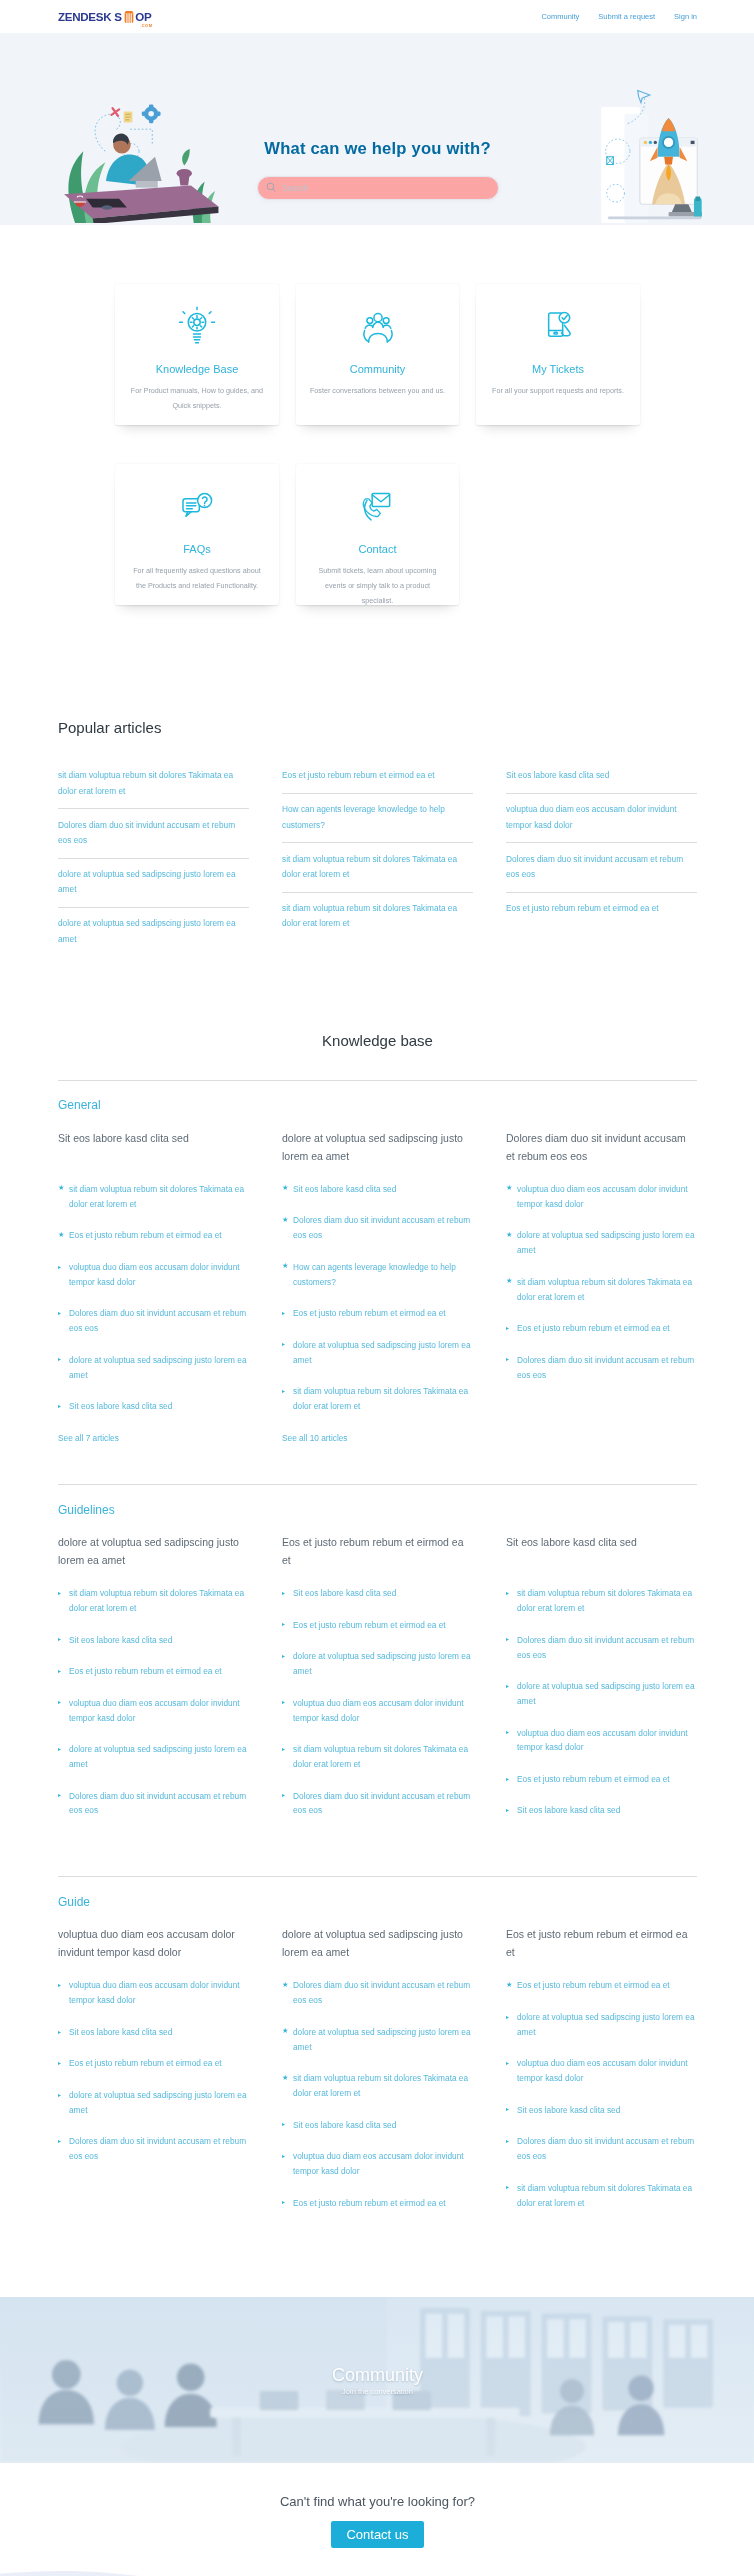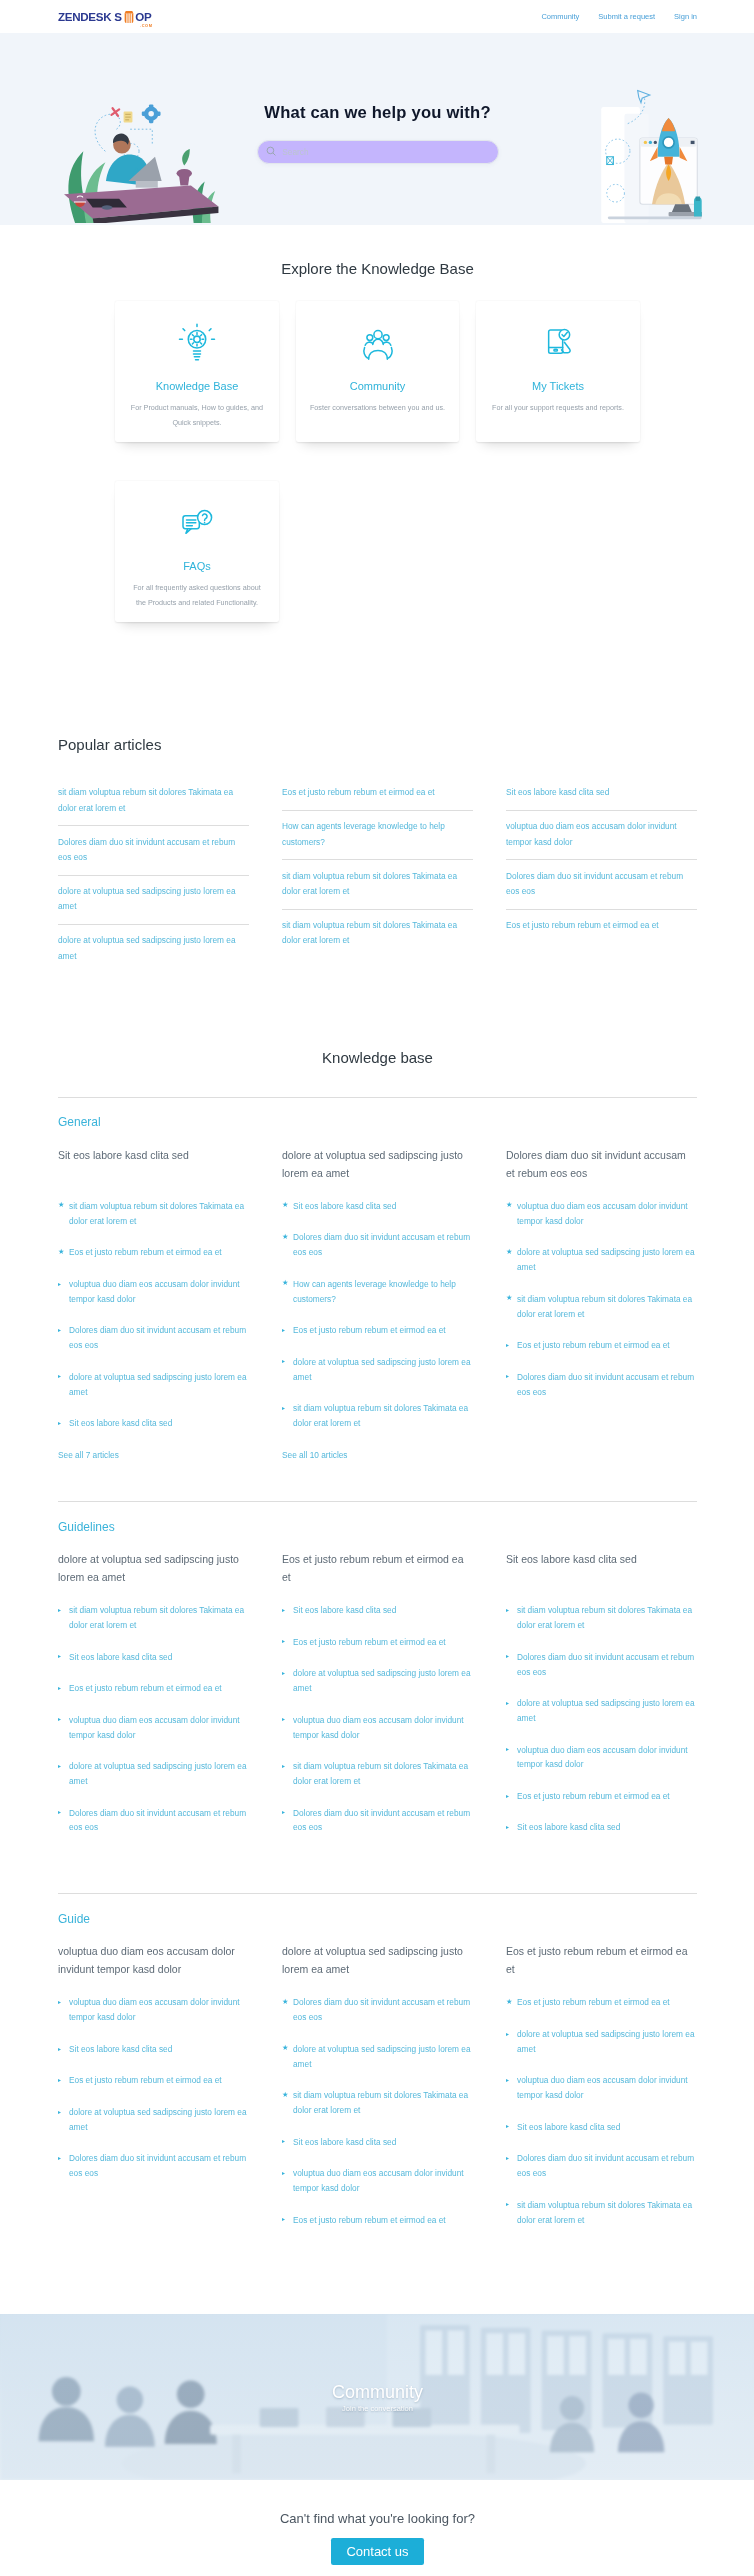--- a/index.html
+++ b/index.html
@@ -10,22 +10,22 @@
   .site-header { height:33px; background:#fff; display:flex; align-items:center; justify-content:space-between; padding:0 58px; }
   .logo { display:flex; align-items:flex-start; cursor:pointer; position:relative; }
   .logo-text { font-size:11.6px; font-weight:bold; letter-spacing:-0.3px; color:#2b3990; }
   .logo-bag { width:12px; height:14.4px; margin:0 0.6px -1.7px 1.1px; position:relative; display:inline-block; }
   .logo-tld { position:absolute; right:-1.1px; bottom:-5px; font-size:3.9px; color:#f07d23; font-weight:bold; letter-spacing:0.6px; }
   .main-nav { display:flex; gap:19px; }
   .main-nav a { color:#4aa0d8; font-size:7.5px; }
 
   
   .hero { background:#f1f5fa; height:192px; position:relative; text-align:center; overflow:hidden; }
-  .hero-title { padding-top:70px; font-size:16.6px; font-weight:bold; color:#0f172a; letter-spacing:0.2px; }
-  .search-wrap { margin:16.6px auto 0; width:242px; height:24px; background:#c4b5fd; border:0.6px solid #e3e7ed; border-radius:13.3px; display:flex; align-items:center; padding:0 8.8px; box-shadow:0 1.1px 4.4px rgba(60,80,120,0.05); position:relative; z-index:3; }
+  .hero-title { padding-top:106px; font-size:16.6px; font-weight:bold; color:#0369a1; letter-spacing:0.2px; }
+  .search-wrap { margin:16.6px auto 0; width:242px; height:24px; background:#fca5a5; border:0.6px solid #e3e7ed; border-radius:13.3px; display:flex; align-items:center; padding:0 8.8px; box-shadow:0 1.1px 4.4px rgba(60,80,120,0.05); position:relative; z-index:3; }
   .search-wrap input { border:none; outline:none; flex:1; font-size:8.3px; color:#555; background:transparent; margin-left:5.5px; }
   .search-wrap input::placeholder { color:#bcc5cf; }
   .illu { position:absolute; bottom:0; z-index:1; }
   .illu-left { left:53px; }
   .illu-right { right:53px; }
 
   
   .explore { padding-top:35px; text-align:center; }
   .section-big { font-size:15px; font-weight:400; color:#2f3941; }
   .cards { width:525px; margin:24px auto 0; display:grid; grid-template-columns:repeat(3,1fr); gap:39px 16.6px; }
@@ -179,21 +179,20 @@
       <svg width="10.5" height="10.5" viewBox="0 0 19 19" fill="none" stroke="#9aa5b1" stroke-width="1.8">
           <circle cx="8" cy="8" r="6"></circle>
           <path d="M12.5 12.5 L17 17"></path>
         </svg>
     </span>
     <input type="text" placeholder="Search" style="">
   </div>
 </section>
 
 <section class="explore">
-  <h2 class="section-big">Explore the Knowledge Base</h2>
   <div class="cards">
       <a class="card" href="#">
         <div class="card-icon"><svg viewBox="0 0 72 72" fill="none" stroke="#1db8dd" stroke-width="2.6" stroke-linecap="round" stroke-linejoin="round">
             <circle cx="36" cy="28" r="15"></circle>
             <circle cx="36" cy="28" r="5.5"></circle>
             <path d="M36 19.5 v-3 M36 36.5 v3 M27.5 28 h-3 M44.5 28 h3 M30 22 l-2-2 M42 22 l2-2 M30 34 l-2 2 M42 34 l2 2"></path>
             <path d="M36 6 V2 M15 13 l-3-3 M57 13 l3-3 M11 28 H6 M61 28 h5"></path>
             <path d="M30 48 h12 M30 53 h12 M31.5 58 h9 M33.5 63 h5"></path>
           </svg></div>
         <div class="card-title">Knowledge Base</div>
@@ -228,20 +227,30 @@
         <div class="card-icon"><svg viewBox="0 0 72 72" fill="none" stroke="#1db8dd" stroke-width="2.6" stroke-linecap="round" stroke-linejoin="round">
             <rect x="12" y="22" width="28" height="22" rx="4"></rect>
             <path d="M20 44 l-3 8 9-8"></path>
             <path d="M18 29 h16 M18 34 h16 M18 39 h10"></path>
             <circle cx="49" cy="25" r="12" fill="#fff"></circle>
             <path d="M45.5 21.5 a4 4 0 1 1 5.5 5 c-1.6 1-2 2-2 3.5"></path>
             <path d="M49 33.5 v0.2"></path>
           </svg></div>
         <div class="card-title">FAQs</div>
         <div class="card-desc">For all frequently asked questions about the Products and related Functionality.</div>
+      </a>
+      <a class="card" href="#">
+        <div class="card-icon"><svg viewBox="0 0 72 72" fill="none" stroke="#1db8dd" stroke-width="2.6" stroke-linecap="round" stroke-linejoin="round">
+            <rect x="26" y="13" width="30" height="22" rx="2"></rect>
+            <path d="M26 15 l15 12 15-12"></path>
+            <path d="M17 25 c-7 10-5 24 7 33"></path>
+            <path d="M20 22 l6 7 -4 5 c0 4 3 8 7 9 l5-3 6 7 -4 5 c-10 2-22-7-25-19 c-1-5 1-9 4-11 z" stroke-width="2.2"></path>
+          </svg></div>
+        <div class="card-title">Contact</div>
+        <div class="card-desc">Submit tickets, learn about upcoming events or simply talk to a product specialist.</div>
       </a>
     </div>
 </section>
 
 <section class="container popular">
   <h2>Popular articles</h2>
   <div class="pop-grid">
       <div class="pop-col">
         <a class="pop-item" href="#">sit diam voluptua rebum sit dolores Takimata ea dolor erat lorem et</a>
         <a class="pop-item" href="#">Dolores diam duo sit invidunt accusam et rebum eos eos</a>

